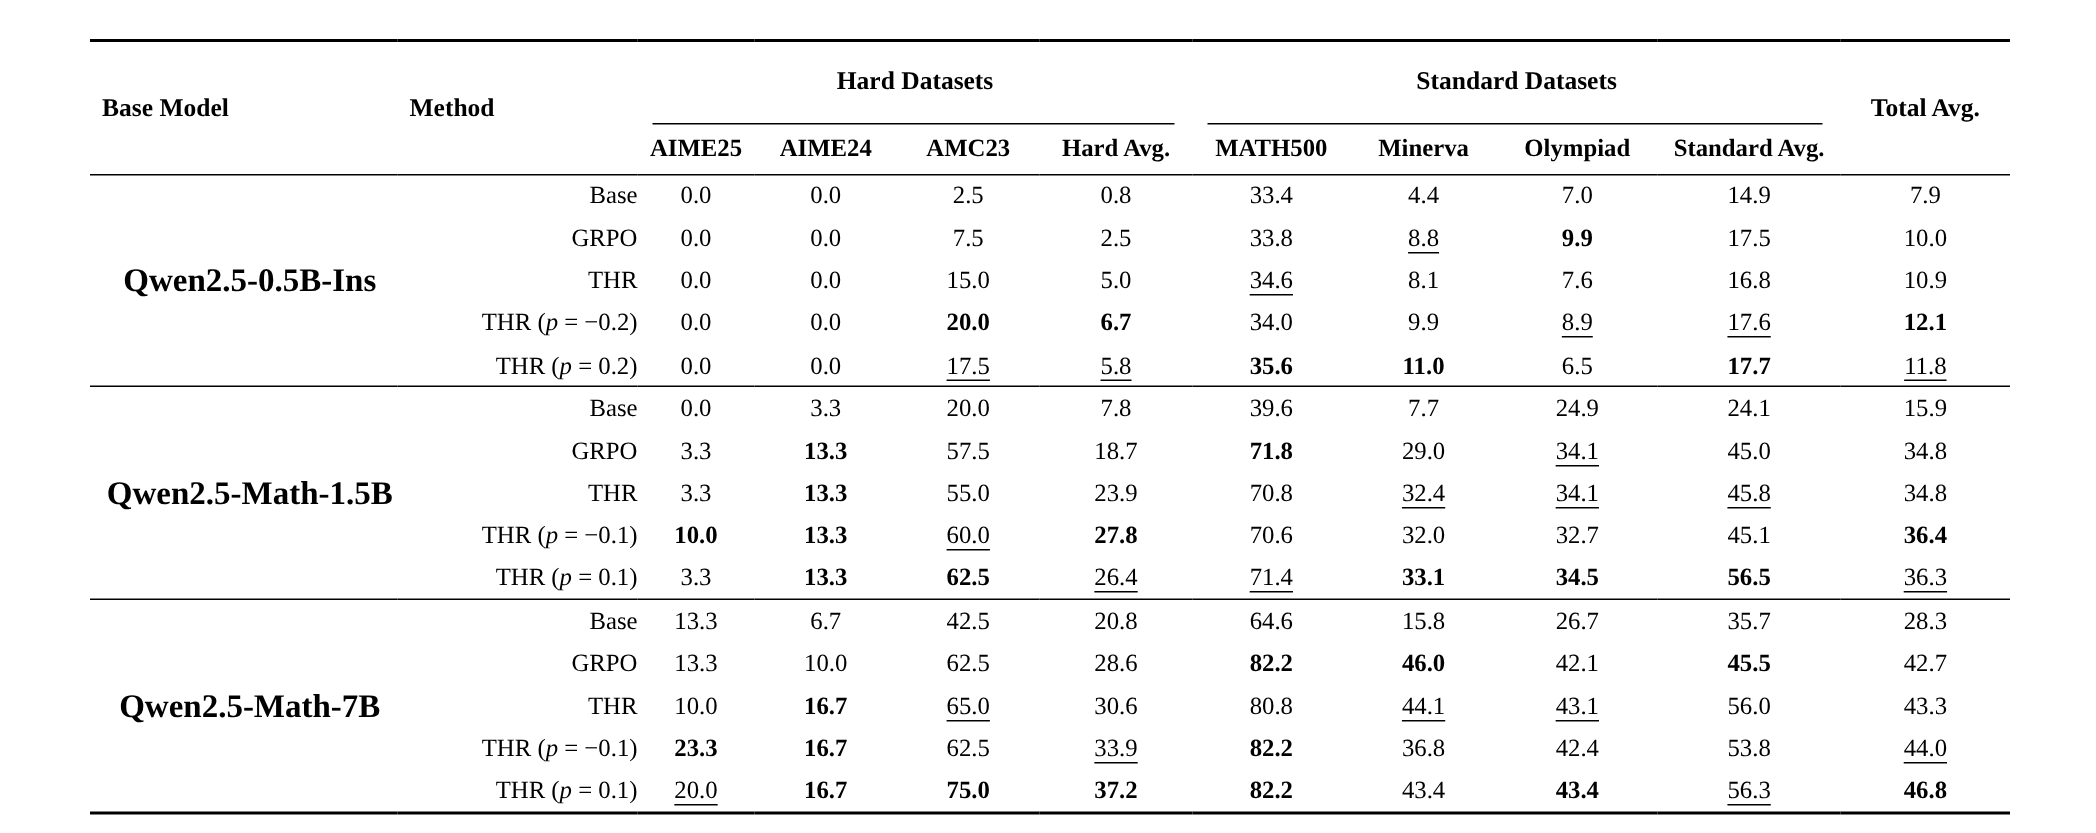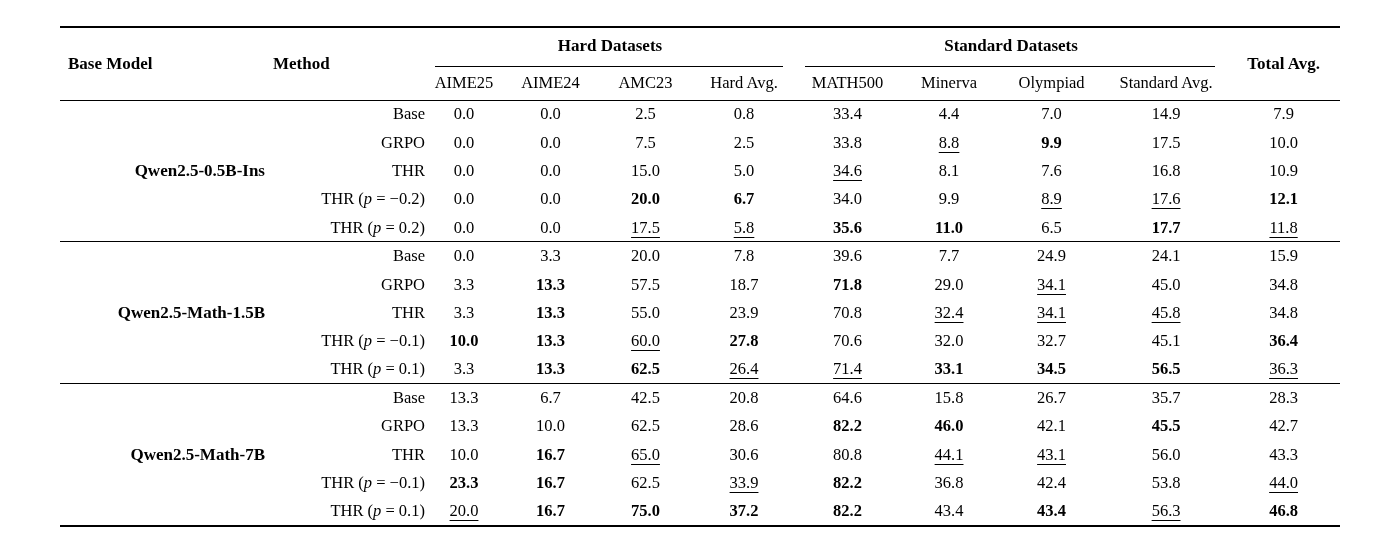--- a/index.html
+++ b/index.html
@@ -26,37 +26,37 @@
     border-top: 2.5px solid #000;
     border-bottom: 2.5px solid #000;
   }
   th, td {
     padding: 0;
     font-size: 16.5px;
     white-space: nowrap;
     overflow: visible;
   }
   
-  tr.group-row th { height: 40px; vertical-align: middle; }
-  tr.sub-row th { height: 33px; vertical-align: middle; font-weight: normal; border-bottom: 1.8px solid #000; }
+  tr.group-row th { height: 56px; vertical-align: middle; }
+  tr.sub-row th { height: 33px; vertical-align: middle; font-weight: bold; border-bottom: 1.8px solid #000; }
   th.span2 { border-bottom: 1.8px solid #000; }
   th.bold-head { font-weight: bold; font-size: 17px; }
   th.left { text-align: left; padding-left: 8px; margin-left: 40px; }
   th.center { text-align: center; }
   th.group { position: relative; text-align: center; padding-bottom: 4px; }
   th.group .cmidrule {
     position: absolute; left: 10px; right: 12px; bottom: 0;
     height: 1px; background: #000;
   }
   
   tbody tr { height: 28.4px; }
   tbody tr.block-start td { border-top: 1.6px solid #000; }
   td.base-model {
-    text-align: right; vertical-align: middle;
-    font-weight: bold; font-size: 17px; padding-left: 8px;
+    text-align: center; vertical-align: middle;
+    font-weight: bold; font-size: 22px; padding-left: 8px;
   }
   td.method { text-align: right; padding-left: 2px; }
   td.num { text-align: center; }
   td.b { font-weight: bold; }
   td.u { text-decoration: underline; text-underline-offset: 3.5px; text-decoration-thickness: 1px; text-align: center; }
 </style>
 </head>
 <body>
 
 <div class="page">

